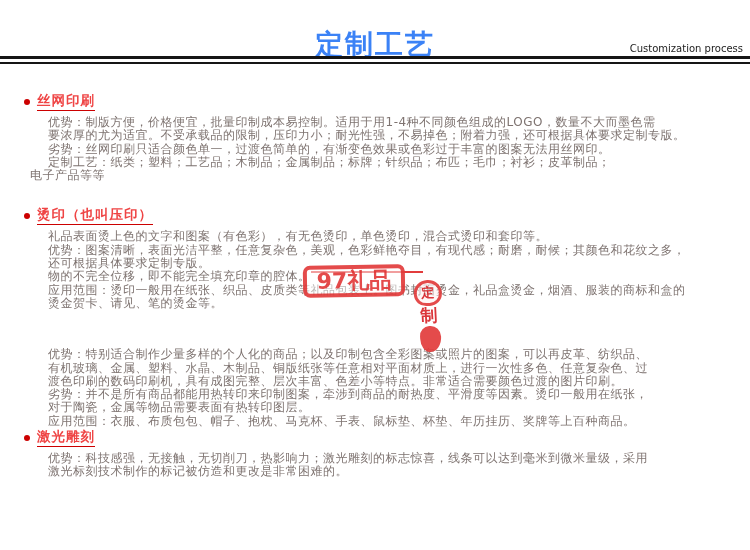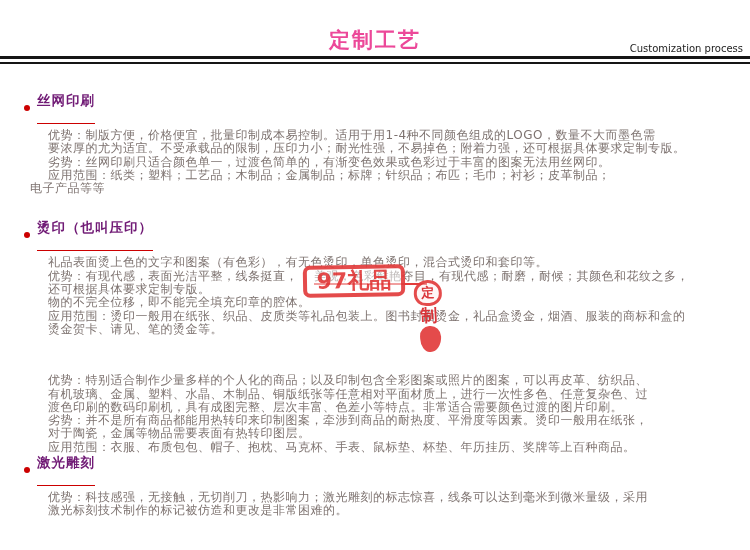--- a/index.html
+++ b/index.html
@@ -2,38 +2,38 @@
 <html><head>
 <meta charset="utf-8">
 <style>
   html,body{margin:0;padding:0;background:#ffffff;}
   body{width:750px;height:550px;overflow:hidden;position:relative;
        font-family:"DejaVu Sans",sans-serif;}
 
   
   .header{position:relative;width:750px;height:64px;}
   .page-title{position:absolute;top:26px;left:0;width:750px;text-align:center;
-              font-size:21px;font-weight:bold;color:#ec4899;letter-spacing:2px;}
+              font-size:28px;font-weight:bold;color:#3b82f6;letter-spacing:2px;}
   .subtitle{position:absolute;top:43px;right:7px;font-size:10px;color:#222;}
   .rule{position:absolute;left:0;top:56px;width:750px;height:3px;
         border-top:3px solid #151515;border-bottom:2px solid #151515;}
 
   
   .content{position:relative;}
   .section{margin:0;}
   .sec-head{display:flex;align-items:center;margin-left:24px;margin-bottom:5px;}
   .bullet{width:6px;height:6px;border-radius:50%;background:#cc0000;
           margin-right:7px;flex:0 0 auto;}
-  .sec-title{font-size:13.5px;font-weight:bold;color:#701a75;
-             border-bottom:1px solid #cc0000;letter-spacing:1px;padding-bottom:13px;}
+  .sec-title{font-size:13.5px;font-weight:bold;color:#ef4444;
+             border-bottom:1px solid #cc0000;letter-spacing:1px;padding-bottom:0;}
   .sec-body{margin-left:48px;color:#7e7370;font-size:12px;line-height:13.3px;
             letter-spacing:0.5px;}
   .line{white-space:nowrap;}
   .outdent{margin-left:-18px;}
-  .marked{border-bottom:2px solid #e23c3c;padding-bottom:0;margin-left:16px;}
+  .marked{border-bottom:2px solid #e23c3c;padding-bottom:14px;}
 
   .sec-1{margin-top:28px;}
   .sec-2{margin-top:24px;}
   .sec-3{margin-top:38px;}
   .sec-4{}
 
   
   .watermark{position:absolute;left:0;top:8px;width:750px;height:550px;
              pointer-events:none;margin-top:8px;}
   .wm-box{position:absolute;left:303px;top:249px;width:94px;height:24px;
@@ -67,33 +67,33 @@
 
   <div class="section sec-1">
     <div class="sec-head">
       <span class="bullet"></span>
       <span class="sec-title">丝网印刷</span>
     </div>
     <div class="sec-body">
       <div class="line">优势：制版方便，价格便宜，批量印制成本易控制。适用于用1-4种不同颜色组成的LOGO，数量不大而墨色需</div>
       <div class="line">要浓厚的尤为适宜。不受承载品的限制，压印力小；耐光性强，不易掉色；附着力强，还可根据具体要求定制专版。</div>
       <div class="line">劣势：丝网印刷只适合颜色单一，过渡色简单的，有渐变色效果或色彩过于丰富的图案无法用丝网印。</div>
-      <div class="line">应用范围：纸类；塑料；工艺品；木制品；金属制品；标牌；针织品；布匹；毛巾；衬衫；皮革制品；</div>
+      <div class="line">定制工艺：纸类；塑料；工艺品；木制品；金属制品；标牌；针织品；布匹；毛巾；衬衫；皮革制品；</div>
       <div class="line outdent">电子产品等等</div>
     </div>
   </div>
 
   <div class="section sec-2">
     <div class="sec-head">
       <span class="bullet"></span>
       <span class="sec-title">烫印（也叫压印）</span>
     </div>
     <div class="sec-body">
       <div class="line">礼品表面烫上色的文字和图案（有色彩），有无色烫印，单色烫印，混合式烫印和套印等。</div>
-      <div class="line"><span>优势：有现代感，表面光洁平整，线条挺直，</span><span class="marked">美观，色彩鲜艳夺目</span><span>，有现代感；耐磨，耐候；其颜色和花纹之多，</span></div>
+      <div class="line"><span>优势：图案清晰，表面光洁平整，任意复杂色，</span><span class="marked">美观，色彩鲜艳夺目</span><span>，有现代感；耐磨，耐候；其颜色和花纹之多，</span></div>
       <div class="line">还可根据具体要求定制专版。</div>
       <div class="line">物的不完全位移，即不能完全填充印章的腔体。</div>
       <div class="line">应用范围：烫印一般用在纸张、织品、皮质类等礼品包装上。图书封面烫金，礼品盒烫金，烟酒、服装的商标和盒的</div>
       <div class="line">烫金贺卡、请见、笔的烫金等。</div>
     </div>
   </div>
 
   <div class="section sec-3">
     <div class="sec-body">
       <div class="line">优势：特别适合制作少量多样的个人化的商品；以及印制包含全彩图案或照片的图案，可以再皮革、纺织品、</div>

